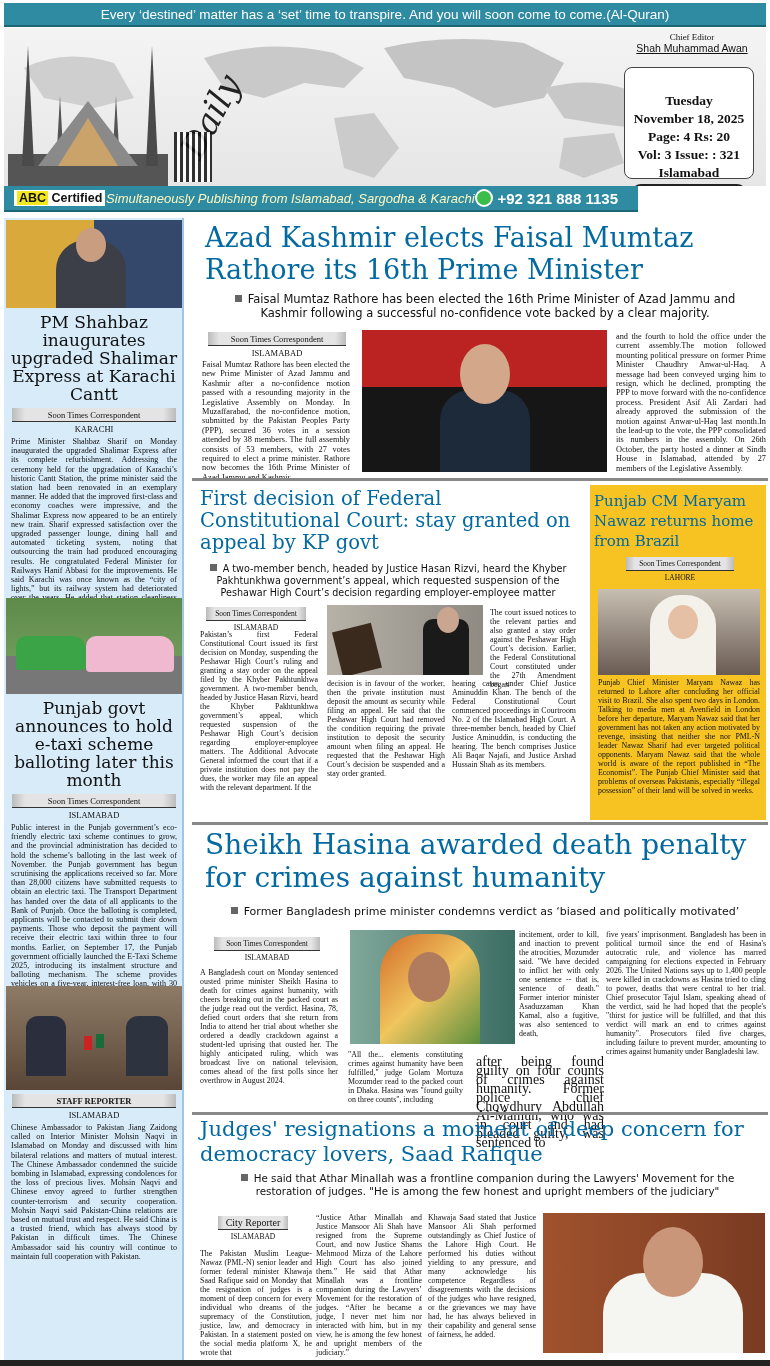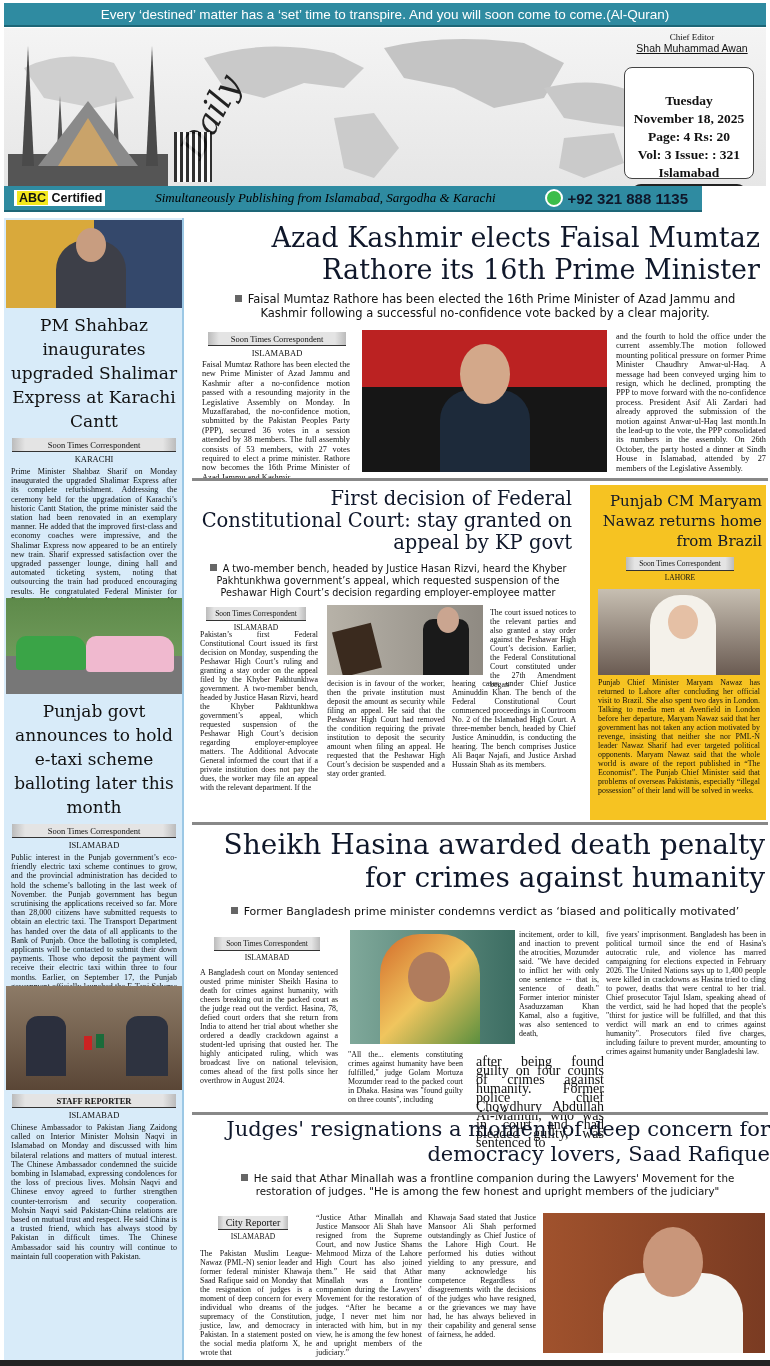--- a/index.html
+++ b/index.html
@@ -12,36 +12,36 @@
 .daily{position:absolute;left:165px;top:40px;font-family:"DejaVu Serif",serif;font-style:italic;font-size:34px;color:#222;transform:rotate(-62deg);transform-origin:left top;top:118px;left:168px}
 .soon{position:absolute;left:228px;top:6px;font-family:"Liberation Sans",sans-serif;font-weight:900;font-size:86px;letter-spacing:-2px;color:#111;line-height:80px;-webkit-text-stroke:2px #111}
 .times{position:absolute;left:215px;top:80px;font-family:"Liberation Sans",sans-serif;font-weight:900;font-size:94px;letter-spacing:-3px;color:#111;line-height:80px;-webkit-text-stroke:2px #111;transform:scaleY(1.0)}
 .qr{position:absolute;left:170px;top:104px;width:38px;height:50px;background:
 repeating-linear-gradient(90deg,#111 0 3px,#fff 3px 6px),#fff;opacity:.85}
 .editor{position:absolute;left:628px;top:4px;text-align:center;width:120px}
 .editor .lbl{font-size:9px}
 .editor .nm{font-family:"Liberation Sans",sans-serif;font-size:10.5px;text-decoration:underline}
 .datebox{position:absolute;left:620px;top:39px;width:130px;height:112px;background:#fff;border:1.5px solid #444;border-radius:8px;text-align:center;font-weight:bold;font-size:13.5px;line-height:18px;padding-top:24px}
 .url{display:inline-block;background:#222;color:#fff;font-family:"Liberation Sans",sans-serif;font-size:11px;border-radius:10px;padding:1px 8px;margin-top:2px}
-.subbar{position:absolute;left:4px;top:186px;width:698px;height:26px;background:#2f8ba1;display:flex;align-items:center;border-bottom:2px solid #1d6677}
+.subbar{position:absolute;left:4px;top:186px;width:634px;height:26px;background:#2f8ba1;display:flex;align-items:center;border-bottom:2px solid #1d6677}
 .abc{margin-left:10px;background:#fff;font-family:"Liberation Sans",sans-serif;font-weight:bold;font-size:12.5px;padding:0 3px;line-height:16px}
 .abc .y{background:#f3e81c;padding:0 2px}
-.pub{flex:1;text-align:center;color:#000000;font-style:italic;font-size:13px;font-family:Liberation Serif, serif}
-.phone{color:#0f172a;font-family:"Liberation Sans",sans-serif;font-weight:bold;font-size:15px;margin-right:14px;display:flex;align-items:center;gap:4px}
+.pub{flex:1;text-align:center;color:#fef9c3;font-style:italic;font-size:13px;font-family:Liberation Sans, sans-serif}
+.phone{color:#ffffff;font-family:"Liberation Sans",sans-serif;font-weight:bold;font-size:15px;margin-right:20px;display:flex;align-items:center;gap:4px}
 .wa{width:18px;height:18px;border-radius:50%;background:#3bbd4b;border:2px solid #fff;display:inline-block}
 
 .leftcol{position:absolute;left:4px;top:218px;width:180px;height:1148px;background:#d8ebf9;border-right:2px solid #9cc8e5}
 .sidebar-art{position:absolute;left:2px;width:176px}
 .photo{background:#888;position:relative;overflow:hidden}
-.hd-side{font-family:"DejaVu Serif",serif;text-align:center;font-size:17px;line-height:24px;color:#111;padding:3px 4px}
+.hd-side{font-family:"DejaVu Serif",serif;text-align:center;font-size:17px;line-height:18px;color:#111;padding:3px 4px}
 .byline{margin:2px 6px 0;height:14px;background:linear-gradient(90deg,#bbb 0,#e4e4e4 8%,#e4e4e4 92%,#bbb 100%);border-bottom:1.5px solid #333;font-size:8.5px;text-align:center;line-height:14px}
 .place{text-align:center;font-size:8.5px;margin-top:2px}
 .body-s{font-size:8.1px;line-height:9.2px;text-align:justify;padding:3px 5px}
 
-.hd-main{font-family:"DejaVu Serif",serif;text-align:right;color:#0f172a}
+.hd-main{font-family:"DejaVu Serif",serif;text-align:left;color:#0369a1}
 .deck{font-family:"DejaVu Sans",sans-serif;text-align:center;font-size:11.5px;line-height:14px}
 .deck .sq{display:inline-block;width:7px;height:7px;background:#666;margin-right:6px;vertical-align:1px}
 .col{position:absolute;font-size:8.3px;line-height:9.4px;text-align:justify}
 .rule{position:absolute;height:3px;background:#888}
 .yellow{position:absolute;left:590px;top:485px;width:176px;height:335px;background:#f6c322}
 </style>
 </head>
 <body>
 
 <div class="topbar">Every ‘destined’ matter has a ‘set’ time to transpire. And you will soon come to come.(Al-Quran)</div>

